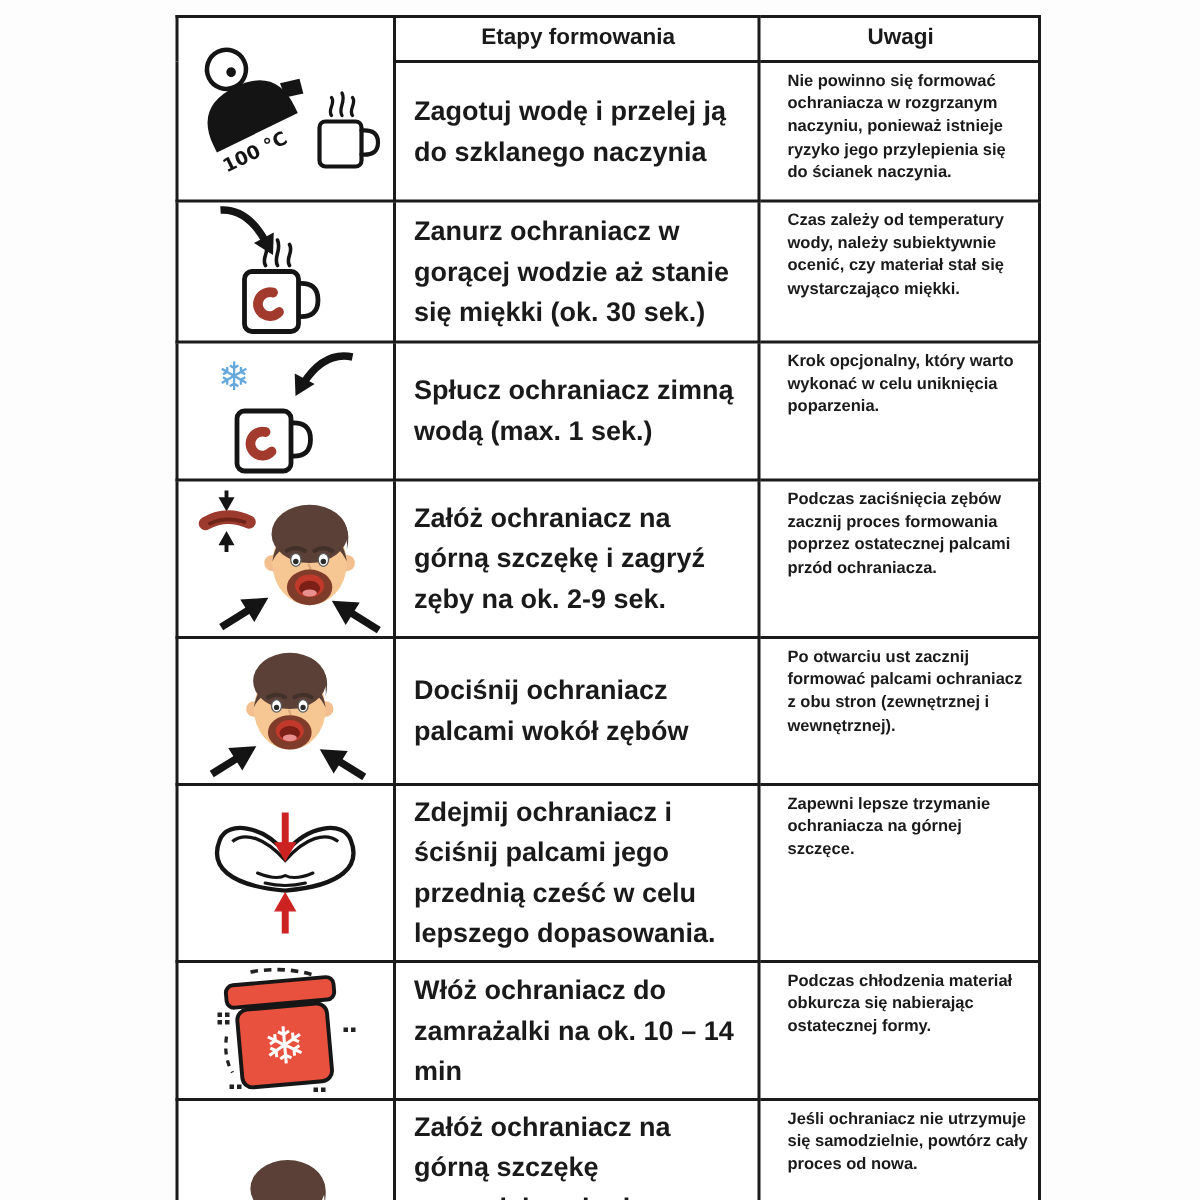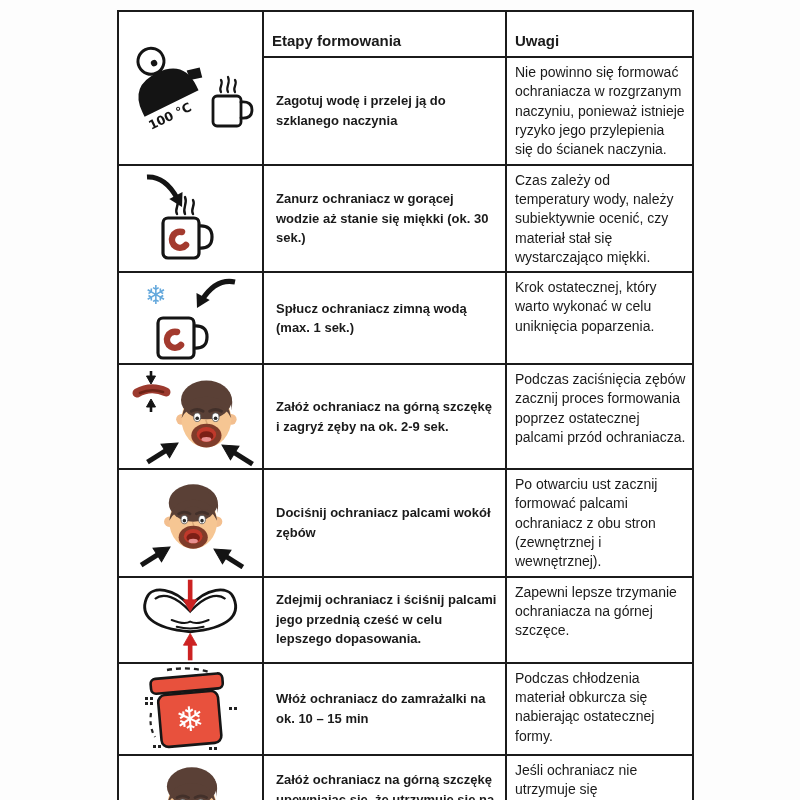--- a/index.html
+++ b/index.html
@@ -17,37 +17,37 @@
     table-layout:fixed;
     width:575px;
     background:#fff;
   }
   .doc-table td,.doc-table th{
     border:2px solid #1b1b1b;
     padding:0;
     overflow:hidden;
   }
   th.hdr{
-    font-size:15px;font-weight:bold;text-align:left;
-    padding:16px 6px 3px 8px;vertical-align:middle;
+    font-size:15px;font-weight:bold;text-align:center;
+    padding:0 6px 3px 8px;vertical-align:middle;
     height:25px;
   }
   td.icon-cell{
     text-align:center;vertical-align:middle;
     background:#fff;
   }
   td.stage-cell{
-    font-size:13px;font-weight:bold;line-height:1.5;
+    font-size:18px;font-weight:bold;line-height:1.5;
     vertical-align:middle;
     padding:4px 8px 4px 12px;
   }
   td.note-cell{
-    font-size:14px;font-weight:normal;line-height:1.38;
+    font-size:11px;font-weight:bold;line-height:1.38;
     vertical-align:top;
-    padding:5px 6px 4px 8px;
+    padding:5px 6px 4px 18px;
   }
   svg{display:block;margin:0 auto;}
   svg text{font-family:"DejaVu Sans","Liberation Sans",sans-serif;}
 </style>
 </head>
 <body>
 
 <svg width="0" height="0" style="position:absolute" aria-hidden="true">
   <defs>
     <symbol id="sym-face" viewBox="0 0 60 72">
@@ -140,21 +140,21 @@
           <polygon points="0,0 -13,-7.5 -13,7.5"></polygon>
         </g>
         <g transform="translate(20,44)">
           <rect x="0" y="0" width="36" height="40" rx="5" fill="#ffffff" stroke="#141414" stroke-width="3.2"></rect>
           <path d="M36,8 q13,-1 13,11 q0,12 -13,11" fill="none" stroke="#141414" stroke-width="3.2"></path>
           <path d="M19,14 a8,8 0 1 0 4,13" fill="none" stroke="#a33a2e" stroke-width="6.5" stroke-linecap="round"></path>
         </g>
       </svg>
     </td>
     <td class="stage-cell">Spłucz ochraniacz zimną wodą (max. 1 sek.)</td>
-    <td class="note-cell">Krok ostatecznej, który warto wykonać w celu uniknięcia poparzenia.</td>
+    <td class="note-cell">Krok opcjonalny, który warto wykonać w celu uniknięcia poparzenia.</td>
   </tr>
 
   <tr style="height:105px">
     <td class="icon-cell">
       <svg width="130" height="100" viewBox="0 0 130 100">
         <g transform="translate(8,2)">
           <g transform="translate(17,15) rotate(90)" stroke="#141414" fill="#141414">
             <line x1="-13" y1="0" x2="-6" y2="0" stroke-width="2.6"></line>
             <polygon points="0,0 -8,-4.5 -8,4.5"></polygon>
           </g>
@@ -240,21 +240,21 @@
           <rect x="90" y="42" width="3" height="3"></rect>
               <rect x="95" y="42" width="3" height="3"></rect>
           <rect x="14" y="80" width="3" height="3"></rect>
               <rect x="19" y="80" width="3" height="3"></rect>
           <rect x="70" y="82" width="3" height="3"></rect>
               <rect x="75" y="82" width="3" height="3"></rect>
         </g>
         <path d="M12,48 q-2,14 4,24" fill="none" stroke="#222222" stroke-width="2.2" stroke-dasharray="4 4"></path>
       </svg>
     </td>
-    <td class="stage-cell">Włóż ochraniacz do zamrażalki na ok. 10 – 15 min</td>
+    <td class="stage-cell">Włóż ochraniacz do zamrażalki na ok. 10 – 14 min</td>
     <td class="note-cell">Podczas chłodzenia materiał obkurcza się nabierając ostatecznej formy.</td>
   </tr>
 
   <tr style="height:90px">
     <td class="icon-cell">
       <svg width="98" height="84" viewBox="0 0 98 84">
         <g transform="translate(18,3) scale(1.06)">
           <use href="#sym-face" width="60" height="72"></use>
           <path d="M21.5,53.5 Q30,47.5 38.5,53.5" fill="none" stroke="#a33a2e" stroke-width="5" stroke-linecap="round"></path>
         </g>

